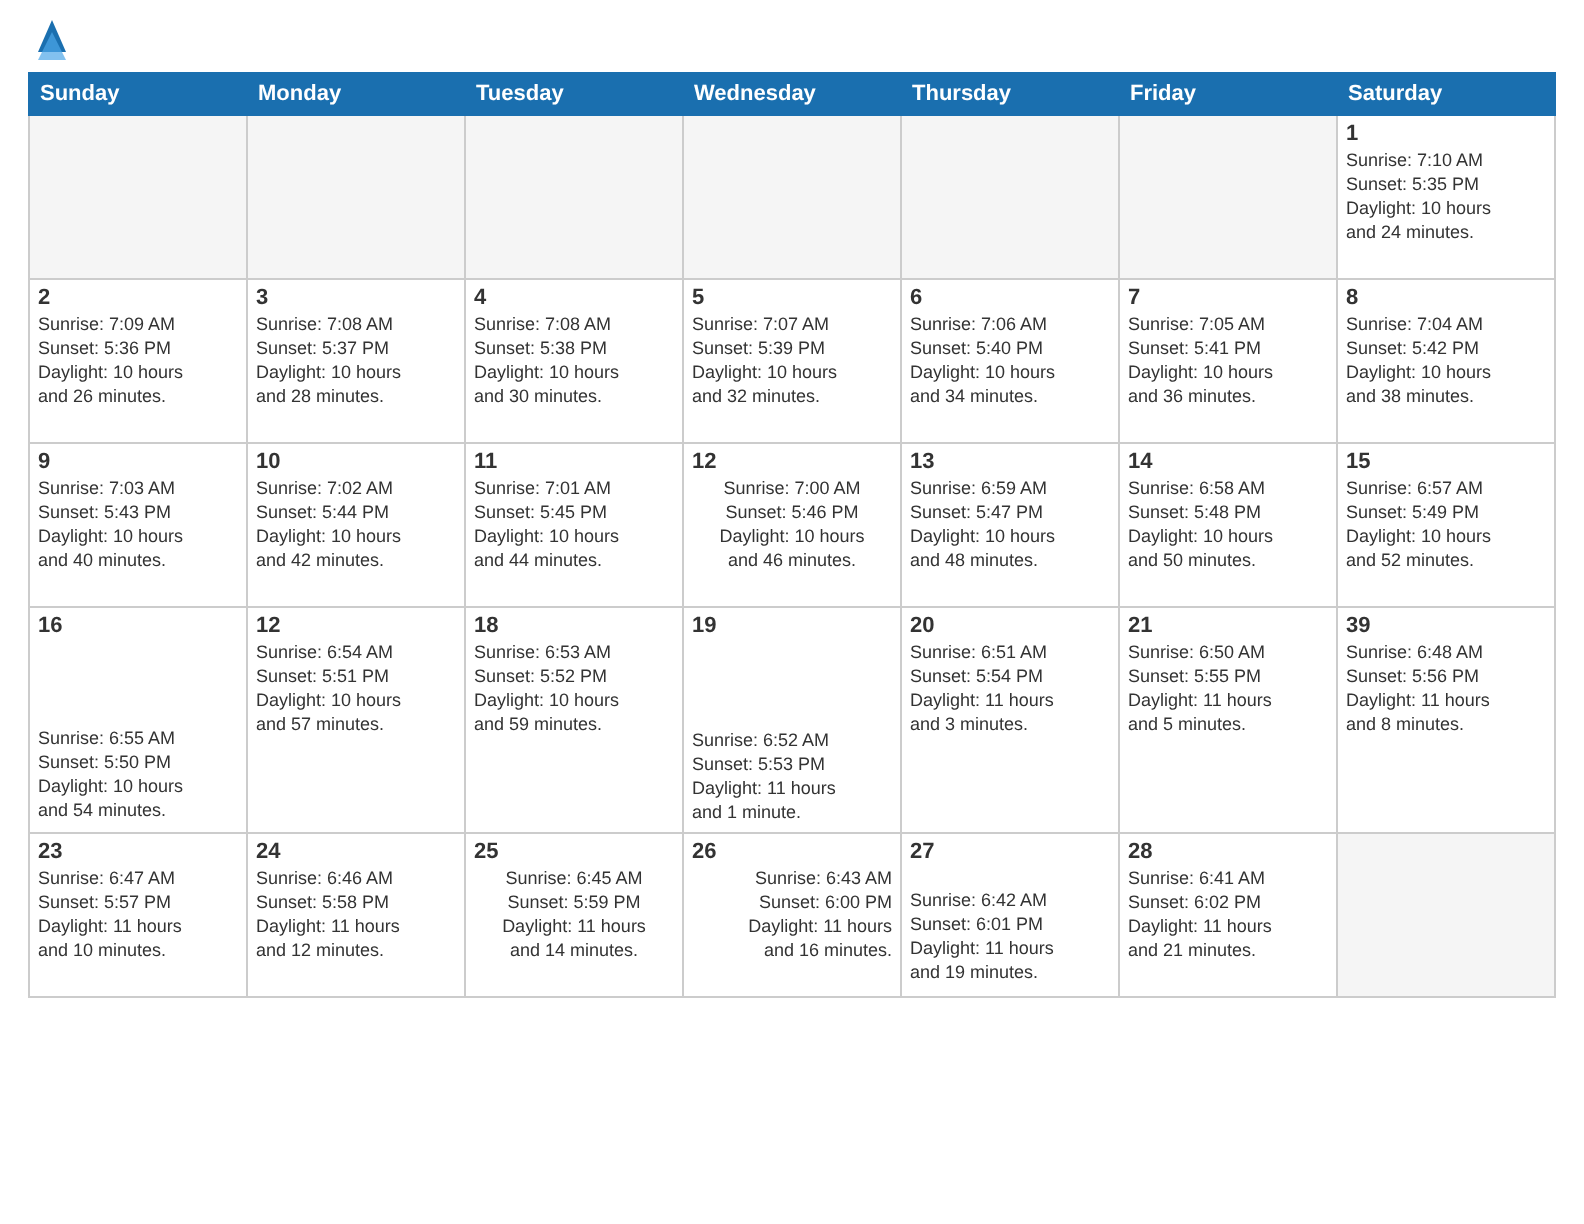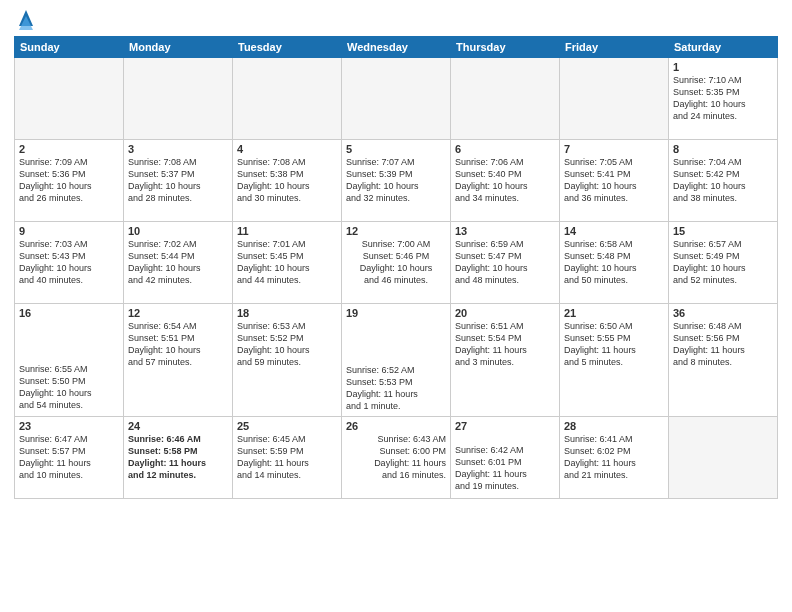--- a/index.html
+++ b/index.html
@@ -288,45 +288,45 @@
 and 3 minutes.</div>
           </td>
           <td>
             <span class="day-num">21</span>
             <div class="day-info" style="white-space: pre-line;">Sunrise: 6:50 AM
 Sunset: 5:55 PM
 Daylight: 11 hours
 and 5 minutes.</div>
           </td>
           <td>
-            <span class="day-num">36</span>
+            <span class="day-num">39</span>
             <div class="day-info" style="white-space: pre-line;">Sunrise: 6:48 AM
 Sunset: 5:56 PM
 Daylight: 11 hours
 and 8 minutes.</div>
           </td>
         </tr>
         <tr>
           <td>
             <span class="day-num">23</span>
             <div class="day-info" style="white-space: pre-line;">Sunrise: 6:47 AM
 Sunset: 5:57 PM
 Daylight: 11 hours
 and 10 minutes.</div>
           </td>
           <td>
             <span class="day-num">24</span>
-            <div class="day-info" style="white-space: pre-line; font-weight: bold;">Sunrise: 6:46 AM
+            <div class="day-info" style="white-space: pre-line;">Sunrise: 6:46 AM
 Sunset: 5:58 PM
 Daylight: 11 hours
 and 12 minutes.</div>
           </td>
           <td>
             <span class="day-num">25</span>
-            <div class="day-info" style="white-space: pre-line;">Sunrise: 6:45 AM
+            <div class="day-info" style="white-space: pre-line; text-align: center;">Sunrise: 6:45 AM
 Sunset: 5:59 PM
 Daylight: 11 hours
 and 14 minutes.</div>
           </td>
           <td>
             <span class="day-num">26</span>
             <div class="day-info" style="white-space: pre-line; text-align: right;">Sunrise: 6:43 AM
 Sunset: 6:00 PM
 Daylight: 11 hours
 and 16 minutes.</div>

